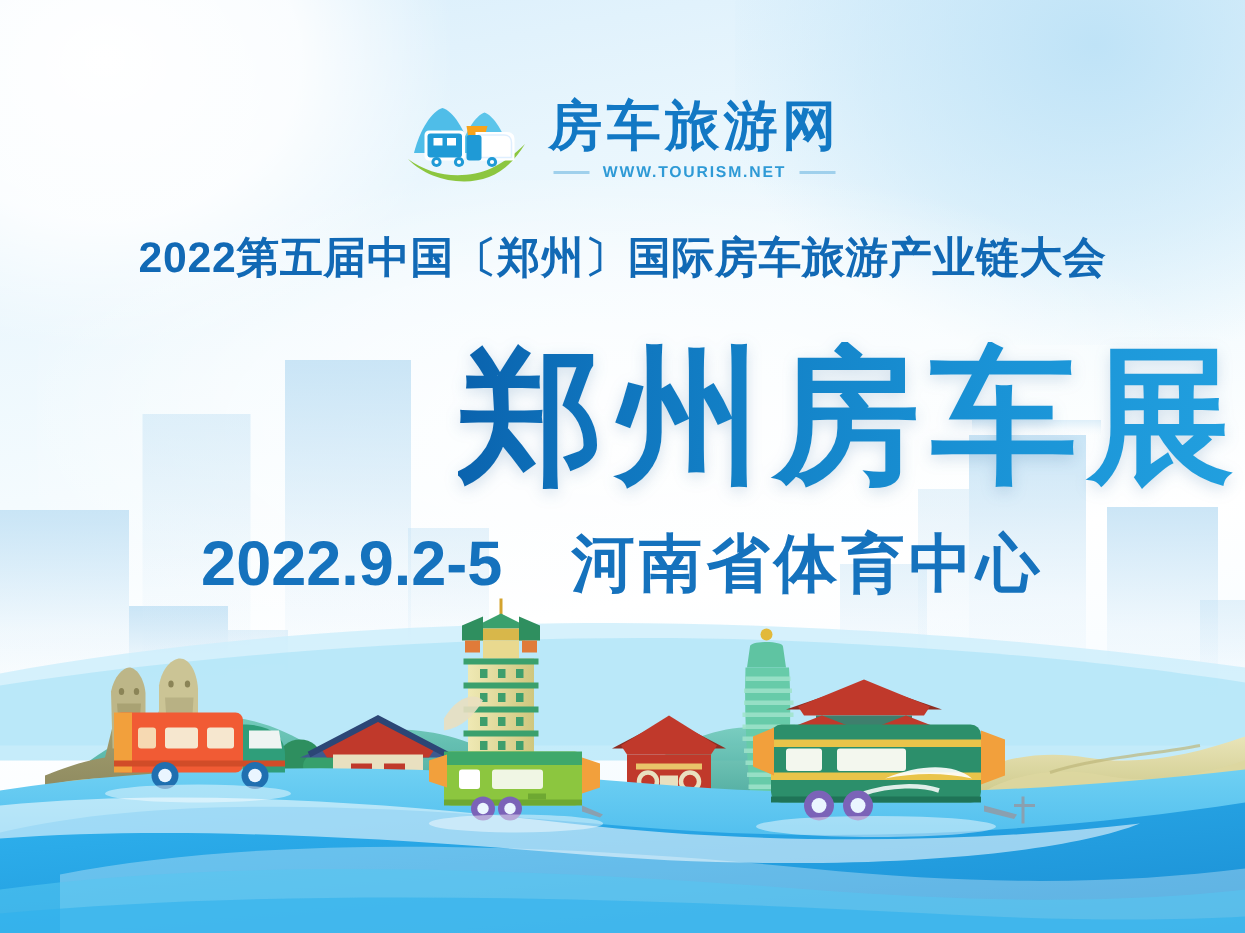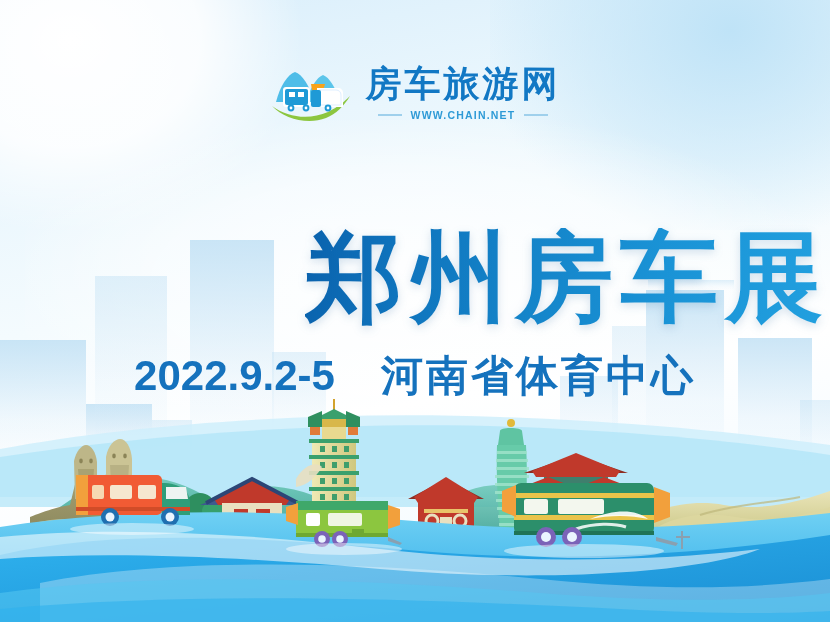--- a/index.html
+++ b/index.html
@@ -103,28 +103,29 @@
           <circle cx="36" cy="46" r="3.4" fill="#1f9ad6"></circle>
             <circle cx="36" cy="46" r="1.4" fill="#ffffff"></circle>
           <circle cx="58" cy="46" r="3.4" fill="#1f9ad6"></circle>
             <circle cx="58" cy="46" r="1.4" fill="#ffffff"></circle>
         </svg>
       </div>
       <div class="logo-text-col">
         <div class="logo-cn">房车旅游网</div>
         <div class="logo-url-row">
           <span class="dash"></span>
-          <span class="logo-url">WWW.CHAIN.NET</span>
+          <span class="logo-url">WWW.TOURISM.NET</span>
           <span class="dash"></span>
         </div>
       </div>
     </div>
   </div>
 
   <div class="head">
+    <div class="h-cn">2022第五届中国〔郑州〕国际房车旅游产业链大会</div>
   </div>
 
   <div class="bigtitle">
     <span>郑州房车展</span>
   </div>
 
   <div class="sub">
     <div class="sub-row">
       <span class="sub-date">2022.9.2-5</span>
       <span class="sub-venue">河南省体育中心</span>

